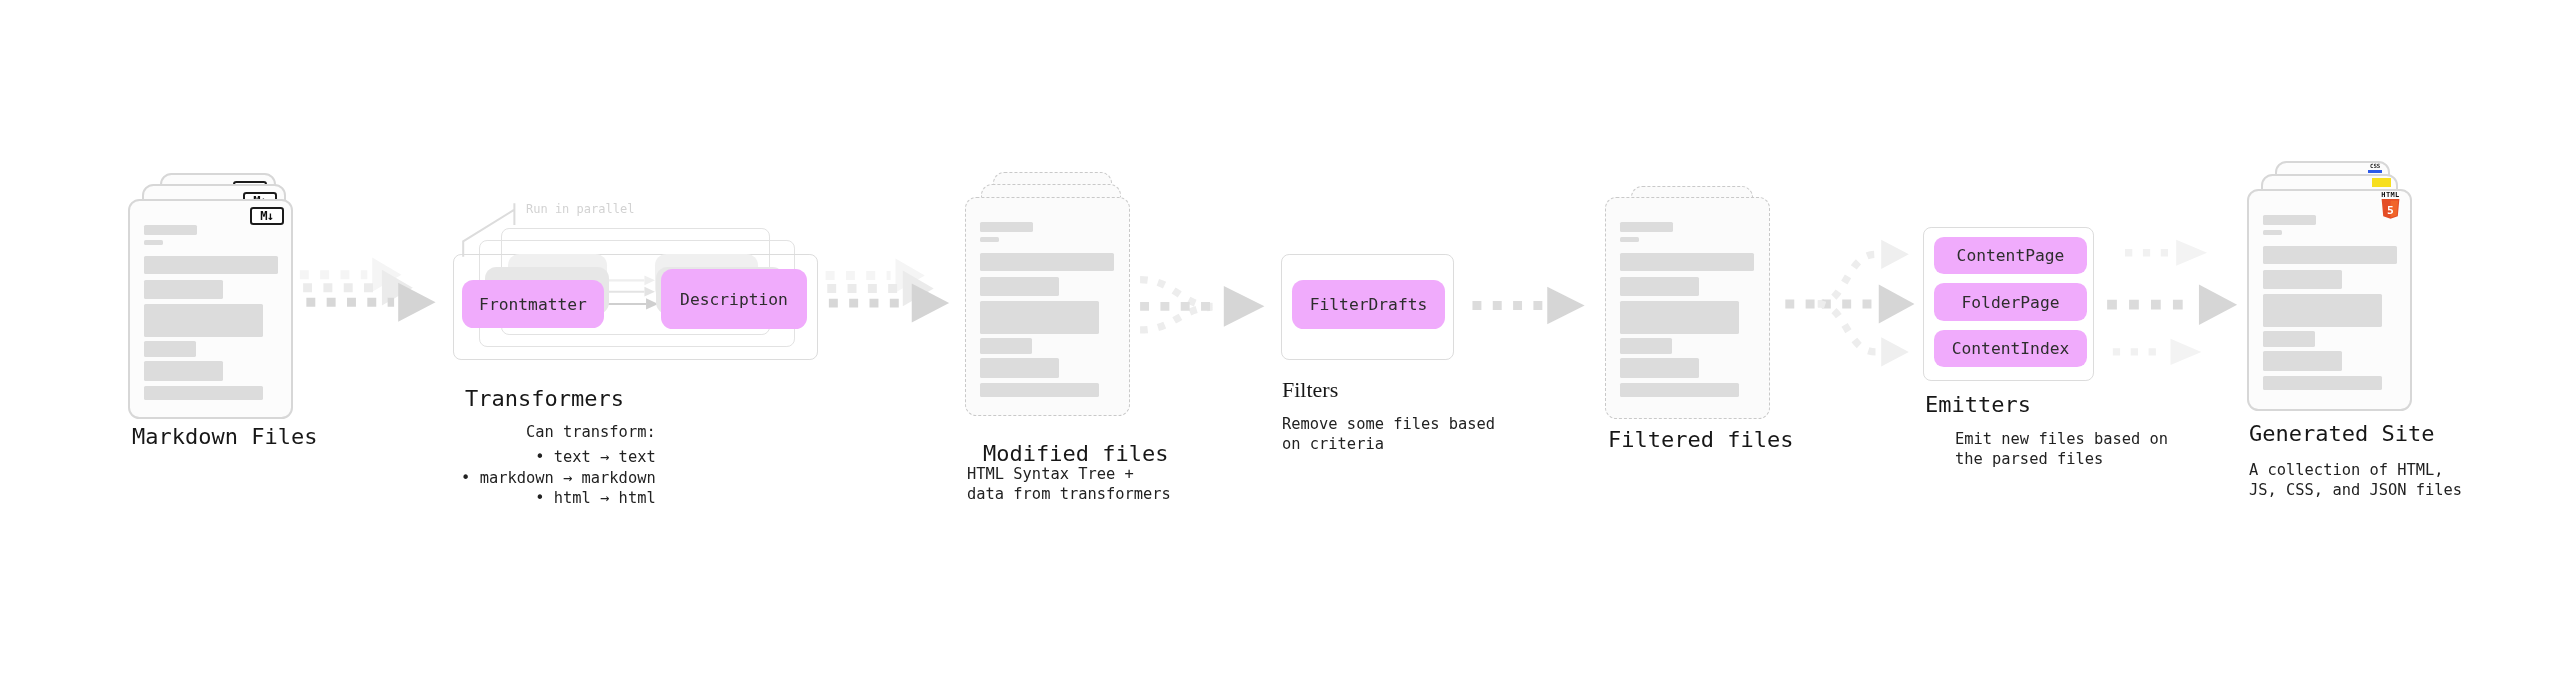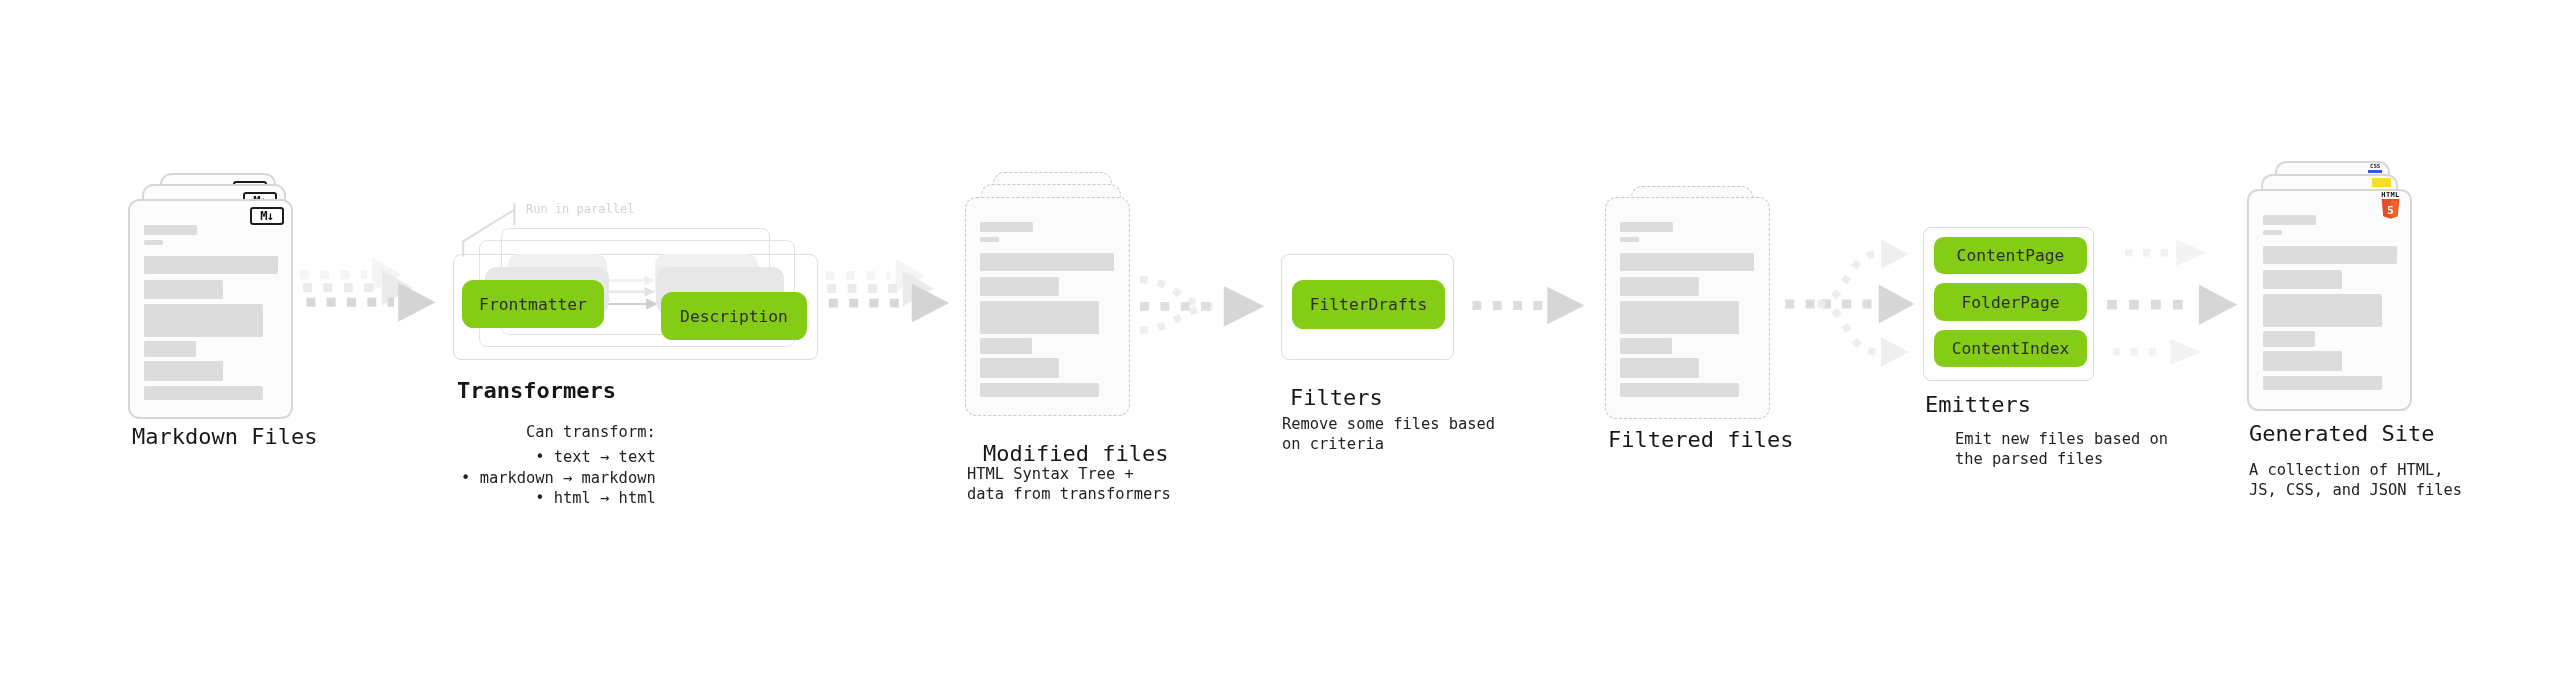--- a/index.html
+++ b/index.html
@@ -28,21 +28,21 @@
     position:absolute;top:5.7px;right:7.3px;width:34px;height:18.7px;
     border:2px solid #1b1b1b;border-radius:3.3px;background:#ffffff;color:#111;
     font-size:12.2px;font-weight:bold;letter-spacing:-0.8px;
     display:flex;align-items:center;justify-content:center;box-sizing:border-box;
   }
 
   
   .group-box{position:absolute;border:1.6px solid #e2e2e2;border-radius:8.1px;background:transparent;box-sizing:border-box;}
   .group-box.front{border-color:#dcdcdc;}
   .pill{
-    position:absolute;background:#84cc16;border-radius:11.4px;color:#2d2d2d;font-size:16.3px;
+    position:absolute;background:#f0abfc;border-radius:11.4px;color:#2d2d2d;font-size:16.3px;
     display:flex;align-items:center;justify-content:center;box-sizing:border-box;z-index:4;
   }
   .pill.ghost1{background:#e7e7e7;color:transparent;z-index:3;}
   .pill.ghost2{background:#f0f0f0;color:transparent;z-index:2;}
 
   
   .node-label{position:absolute;font-size:22px;color:#171717;white-space:nowrap;z-index:5;}
   .node-desc{position:absolute;font-size:15.4px;color:#222;line-height:20.3px;white-space:nowrap;z-index:5;}
   .node-desc .indent{padding-left:8.1px;}
   .node-desc .gap{margin-top:5px;}
@@ -159,23 +159,23 @@
     <div class="group-box" style="left:501px;top:228px;width:269px;height:107px;"></div>
     <div class="group-box" style="left:479px;top:240px;width:316px;height:107px;"></div>
     <div class="group-box front" style="left:453px;top:254px;width:365px;height:106px;"></div>
 
     <div class="pill ghost2" style="left:508px;top:254px;width:99px;height:46px;"></div>
     <div class="pill ghost1" style="left:485px;top:267px;width:124px;height:47px;"></div>
     <div class="pill" style="left:462px;top:280px;width:142px;height:48px;">Frontmatter</div>
 
     <div class="pill ghost2" style="left:655px;top:254px;width:103px;height:46px;"></div>
     <div class="pill ghost1" style="left:656px;top:267px;width:128px;height:47px;"></div>
-    <div class="pill" style="left:661px;top:292px;width:146px;height:48px;">Description</div>
-
-    <h2 class="node-label" style="left:453px;top:374px;margin:4px;font-weight:bold;">Transformers</h2>
+    <div class="pill" style="left:661px;top:269px;width:146px;height:60px;">Description</div>
+
+    <h2 class="node-label" style="left:453px;top:374px;margin:12px;font-weight:normal;">Transformers</h2>
     <div class="node-desc" style="left:453px;top:422px;text-align:right;">
       <div>Can transform:</div>
       <div class="indent gap">• text → text</div>
       <div class="indent">• markdown → markdown</div>
       <div class="indent">• html → html</div>
     </div>
   </section>
 
   <section>
     <div class="file-card dashed z1" style="left:993px;top:172px;width:119px;height:130px;"></div>
@@ -193,21 +193,21 @@
     <h2 class="node-label" style="left:967px;top:425px;margin:16px;font-weight:normal;">Modified files</h2>
     <div class="node-desc" style="left:967px;top:464px;">
       <div>HTML Syntax Tree +</div>
       <div>data from transformers</div>
     </div>
   </section>
 
   <section>
     <div class="group-box front" style="left:1281px;top:254px;width:173px;height:106px;"></div>
     <div class="pill" style="left:1292px;top:280px;width:153px;height:49px;">FilterDrafts</div>
-    <h2 class="node-label" style="left:1282px;top:377px;margin:8px;font-weight:normal;">Filters</h2>
+    <h2 class="node-label" style="left:1282px;top:377px;margin:0;font-weight:normal;font-family:Liberation Serif, serif;">Filters</h2>
     <div class="node-desc" style="left:1282px;top:414px;">
       <div>Remove some files based</div>
       <div>on criteria</div>
     </div>
   </section>
 
   <section>
     <div class="file-card dashed z2" style="left:1631px;top:186px;width:122px;height:138px;"></div>
     <div class="file-card dashed z3" style="left:1605px;top:197px;width:165px;height:222px;">
       <div class="bar b1"></div>

